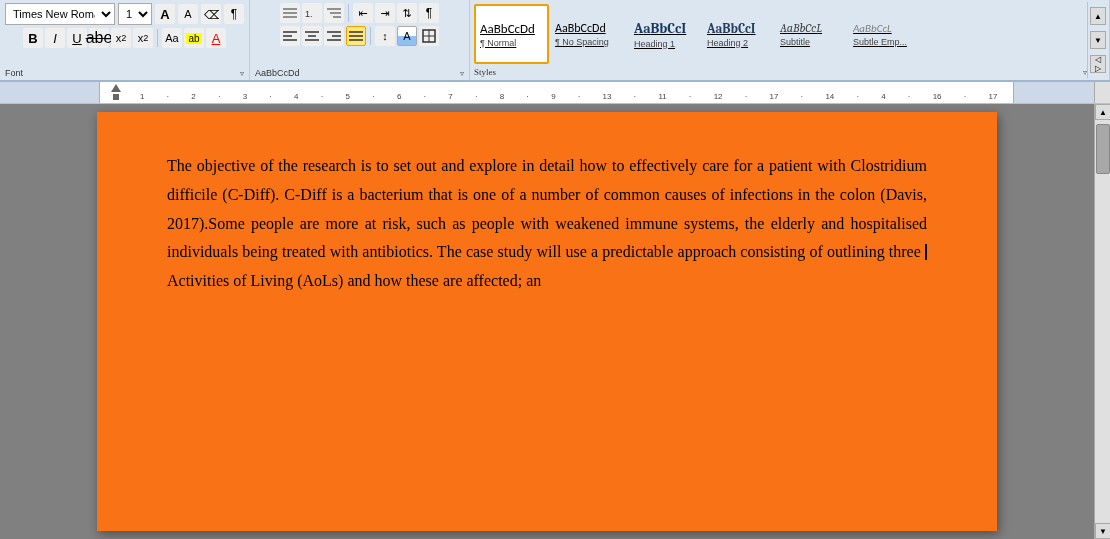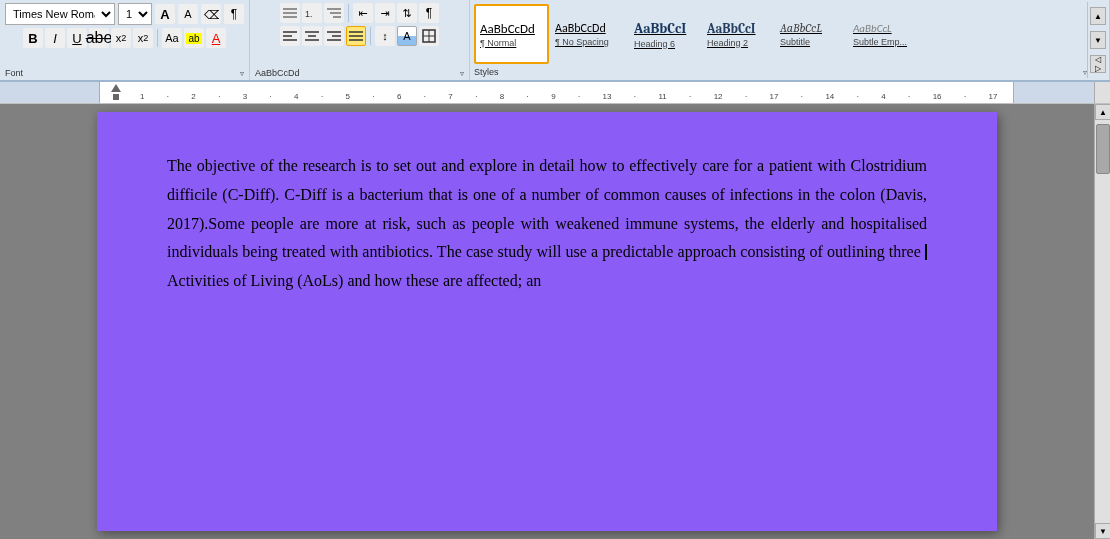--- a/index.html
+++ b/index.html
@@ -166,36 +166,36 @@
           <div class="style-item active" style="min-width:75px; border:2px solid #f0a000; background:white;">
             <div class="style-preview sty-normal" style="font-size:13px;">AaBbCcDd</div>
             <div class="style-label">¶ Normal</div>
           </div>
           <div class="style-item" style="min-width:78px;">
             <div class="style-preview sty-nospacing" style="font-size:12px;">AaBbCcDd</div>
             <div class="style-label">¶ No Spacing</div>
           </div>
           <div class="style-item" style="min-width:72px;">
             <div class="style-preview sty-h1" style="font-size:14px; color:#17375e;">AaBbCcI</div>
-            <div class="style-label">Heading 6</div>
+            <div class="style-label">Heading 1</div>
           </div>
           <div class="style-item" style="min-width:72px;">
             <div class="style-preview sty-h2" style="font-size:13px; color:#243f5f;">AaBbCcI</div>
             <div class="style-label">Heading 2</div>
           </div>
           <div class="style-item" style="min-width:72px;">
             <div class="style-preview sty-subtitle" style="font-size:12px; color:#404040; font-style:italic;">AaBbCcL</div>
             <div class="style-label">Subtitle</div>
           </div>
           <div class="style-item" style="min-width:78px;">
             <div class="style-preview sty-subtle" style="font-size:11px; color:#808080; font-style:italic;">AaBbCcL</div>
             <div class="style-label">Subtle Emp...</div>
           </div>
         </div>
-        <div style="font-size:9px; color:#333; text-align:center; padding: 1px 0; display:flex; align-items:center; justify-content:space-between;">
+        <div style="font-size:9px; color:#333; text-align:center; padding: 1px 0; display:flex; align-items:center; justify-content:space-between;font-family:Liberation Serif, serif;">
           <span>Styles</span>
           <span class="expand-icon">▿</span>
         </div>
       </div>
 
       <div style="display:flex; flex-direction:column; justify-content:space-around; border-left:1px solid #b0c4de; padding:2px 2px; width:18px;">
         <button style="width:16px; height:18px; border:1px solid #aaa; background:#ddd; cursor:pointer; font-size:8px; display:flex; align-items:center; justify-content:center;">▲</button>
         <button style="width:16px; height:18px; border:1px solid #aaa; background:#ddd; cursor:pointer; font-size:8px; display:flex; align-items:center; justify-content:center;">▼</button>
         <button style="width:16px; height:18px; border:1px solid #aaa; background:#ddd; cursor:pointer; font-size:8px; display:flex; align-items:center; justify-content:center;">◁<br>▷</button>
       </div>
@@ -249,21 +249,21 @@
             <rect x="3" y="12" width="6" height="6" fill="#666"></rect>
           </svg>
       </div>
     </div>
     <div style="width:80px; background:#cdd8e8; height:100%;"></div>
     <div style="width:16px; background:#e0e0e0; border-left:1px solid #aaa;"></div>
   </div>
 
   <div style="flex:1; display:flex; background:#808080; overflow:hidden;">
     <div style="flex:1; overflow:hidden; display:flex; justify-content:center; padding:8px 20px;">
-      <div style="background:#8b5cf6; width:900px; padding:40px 70px; box-shadow:2px 3px 10px rgba(0,0,0,0.4); min-height:380px;">
+      <div style="background:#f97316; width:900px; padding:40px 70px; box-shadow:2px 3px 10px rgba(0,0,0,0.4); min-height:380px;">
         <div class="doc-text">
           <span>The objective of the research is to set out and explore in detail how to effectively care for a patient with Clostridium difficile (C-Diff). C-Diff is a bacterium that is one of a number of common causes of infections in the colon (Davis, 2017).Some people are more at risk, such as people with weakened immune systems, the elderly and hospitalised individuals being treated with antibiotics.  The case study will use a predictable approach consisting of outlining three </span><span class="cursor-blink"></span><span>Activities of Living (AoLs) and how these are affected; an</span>
         </div>
       </div>
     </div>
 
     <div style="width:16px; background:#e0e0e0; border-left:1px solid #aaa; display:flex; flex-direction:column;">
       <button style="width:16px; height:16px; border:1px solid #aaa; background:#ddd; cursor:pointer; font-size:8px; display:flex; align-items:center; justify-content:center;">▲</button>
       <div style="flex:1; position:relative; cursor:pointer;">
         <div style="width:14px; height:50px; background:#a8a8a8; border:1px solid #888; border-radius:2px; position:absolute; top:4px; left:1px; cursor:pointer;"></div>

